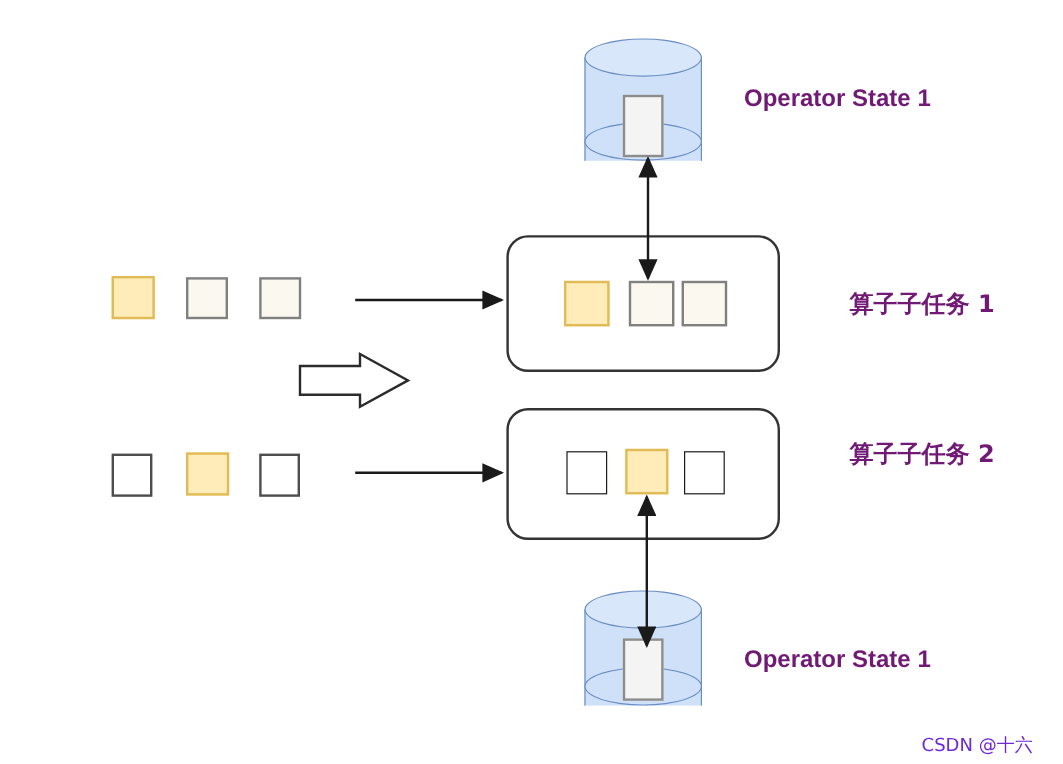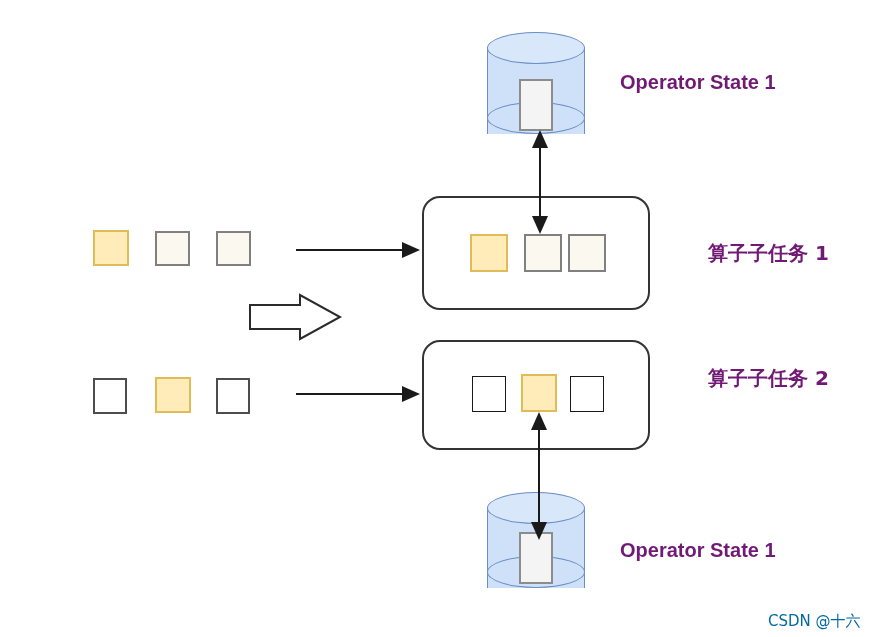--- a/index.html
+++ b/index.html
@@ -97,21 +97,21 @@
   }
   .label-cn {
     font-family: "DejaVu Sans", sans-serif;
     font-size: 20px;
     margin-left: 36px;
   }
 
   
   .watermark {
     position: absolute;
-    color: #0369a1;
+    color: #6d28d9;
     font-size: 15px;
     font-family: "DejaVu Sans", sans-serif;
     white-space: nowrap;
   }
 
   svg.overlay {
     position: absolute;
     left: 0;
     top: 0;
     width: 886px;

